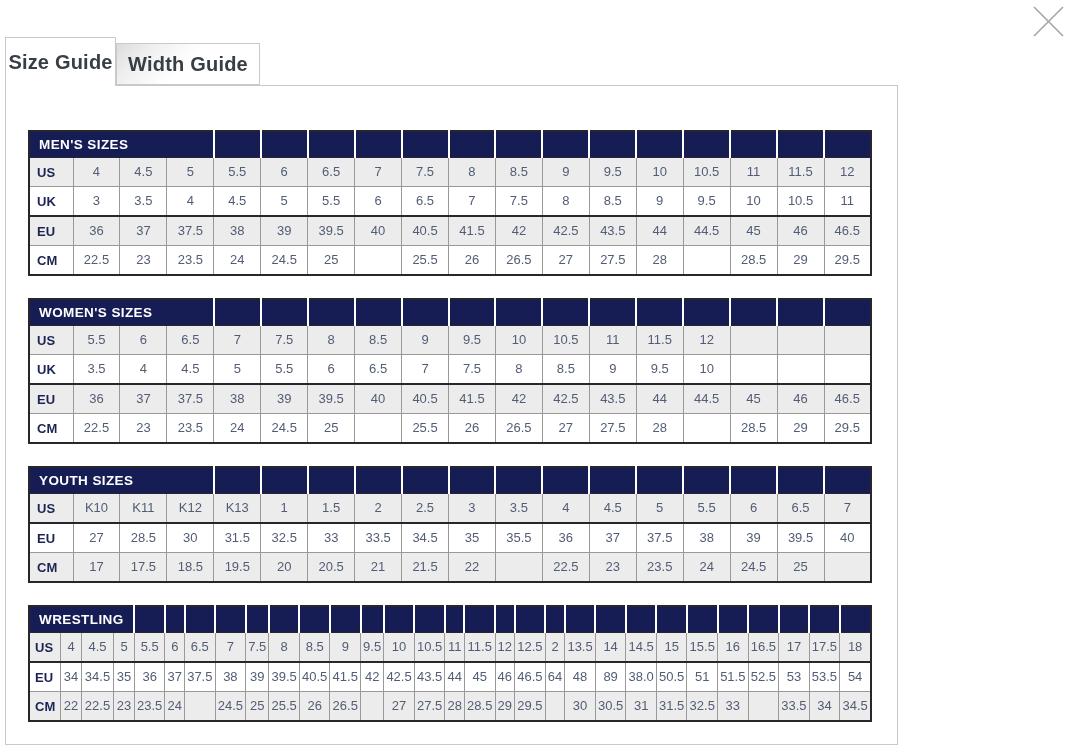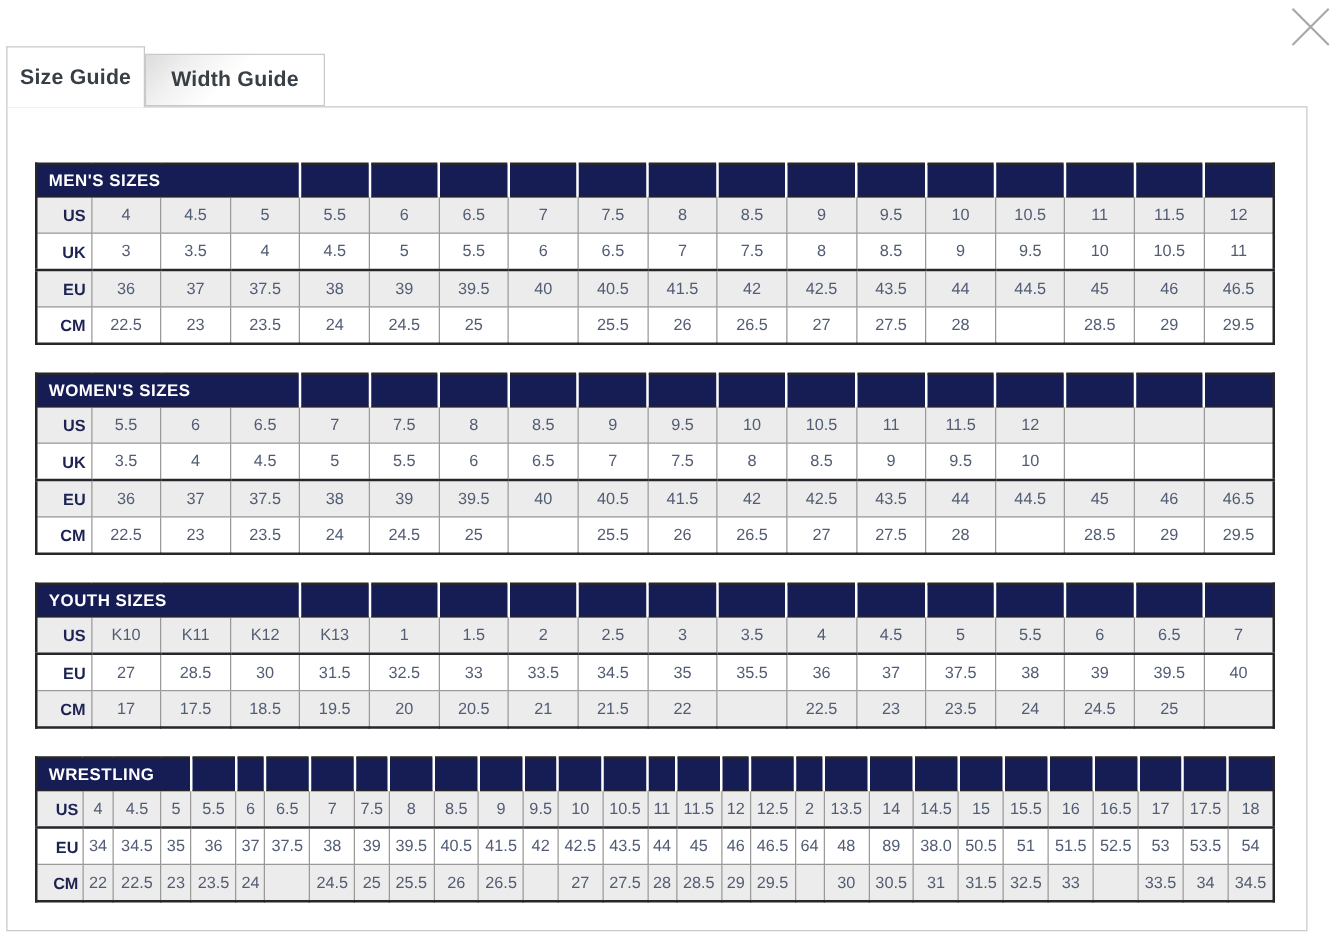--- a/index.html
+++ b/index.html
@@ -1,46 +1,46 @@
 <!DOCTYPE html>
 <html><head>
 <meta charset="utf-8">
 <style>
   html,body{margin:0;padding:0;background:#fff;}
   body{width:1071px;height:751px;font-family:"Liberation Sans",sans-serif;}
   .page{position:relative;width:1071px;height:751px;background:#fff;overflow:hidden;}
 
   
-  .panel{position:absolute;left:5px;top:85px;width:1041px;height:660px;
+  .panel{position:absolute;left:5px;top:85px;width:893px;height:660px;
          box-sizing:border-box;border:1px solid #c9c9c9;background:#fff;}
   .tables{box-sizing:border-box;padding:44px 25px 0 22px;display:flex;flex-direction:column;gap:22px;}
 
   
   .tab{position:absolute;box-sizing:border-box;display:flex;align-items:center;justify-content:center;
-       font-size:17px;font-weight:bold;color:#383e45;cursor:pointer;letter-spacing:.2px;}
+       font-size:20px;font-weight:bold;color:#383e45;cursor:pointer;letter-spacing:.2px;}
   .tab-active{left:5px;top:37px;width:111px;height:49px;background:#fff;
               border:1px solid #c9c9c9;border-bottom:none;z-index:3;}
   .tab-inactive{left:116px;top:43px;width:144px;height:42px;z-index:2;
               background:linear-gradient(135deg,#dcdcdc 0%,#f0f0f0 22%,#ffffff 48%);
               border:1px solid #c9c9c9;}
 
   
   .close-btn{position:absolute;top:1px;right:2px;width:44px;height:40px;z-index:5;
              display:flex;align-items:flex-start;justify-content:flex-end;
              background:transparent;border:none;padding:3px 3px 0 0;cursor:pointer;}
 
   
   table.size-table{width:100%;border-collapse:collapse;border:2px solid #26262b;background:#fff;}
   table.fixed{table-layout:fixed;}
   .tbl-title{background:#161d54;color:#ffffff;text-align:left;font-size:13.5px;font-weight:bold;
              letter-spacing:.4px;padding:4px 9px;line-height:17px;white-space:nowrap;
              border-bottom:1px solid #26262b;}
   .hblank{background:#161d54;border-left:2px solid #ffffff;border-bottom:1px solid #26262b;padding:0;}
   tr.stripe{background:#ececec;}
-  .rlabel{font-size:13px;font-weight:bold;color:#1c2353;text-align:right;
+  .rlabel{font-size:13px;font-weight:bold;color:#1c2353;text-align:left;
           padding:6px 4px 6px 7px;border:1px solid #999999;white-space:nowrap;}
   td.cell{font-size:13px;color:#525d74;text-align:center;padding:6px 4px;
           border:1px solid #999999;line-height:16px;white-space:nowrap;}
   tr.heavy th,tr.heavy td{border-top:2px solid #26262b;}
   table.compact td.cell{padding:6px 2px;}
   table.compact .rlabel{padding:6px 3px 6px 5px;}
 </style>
 </head>
 <body>
 

